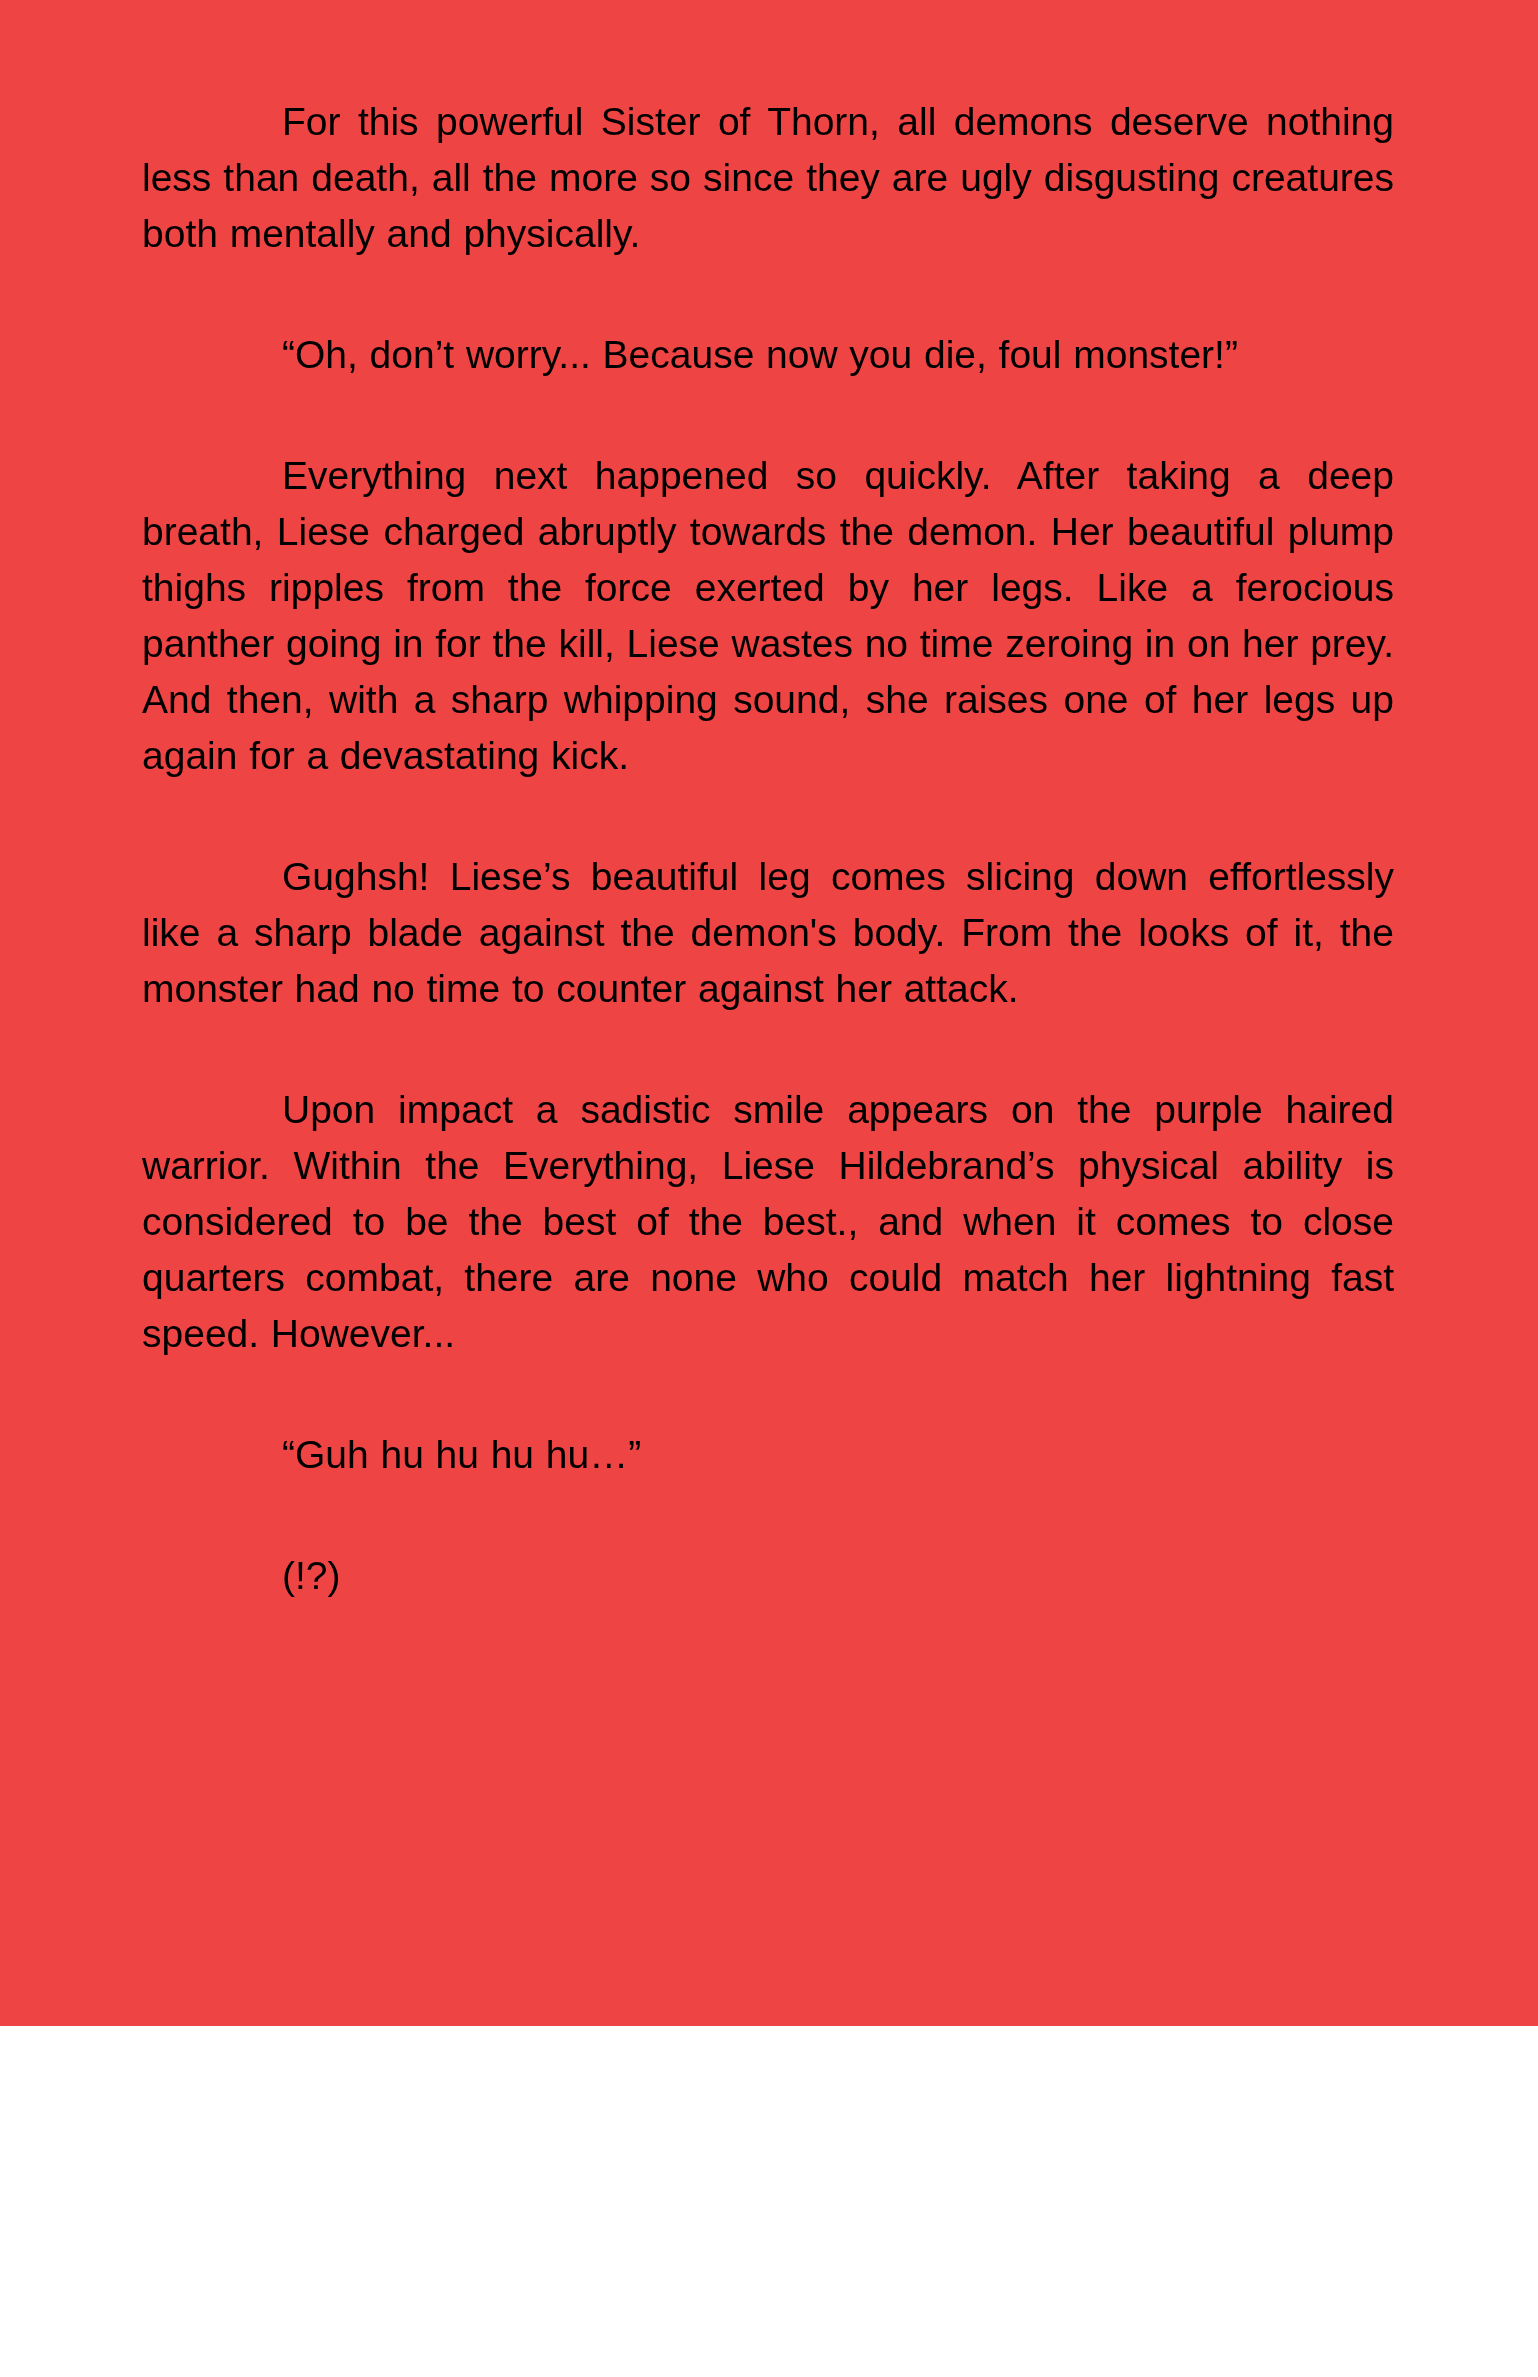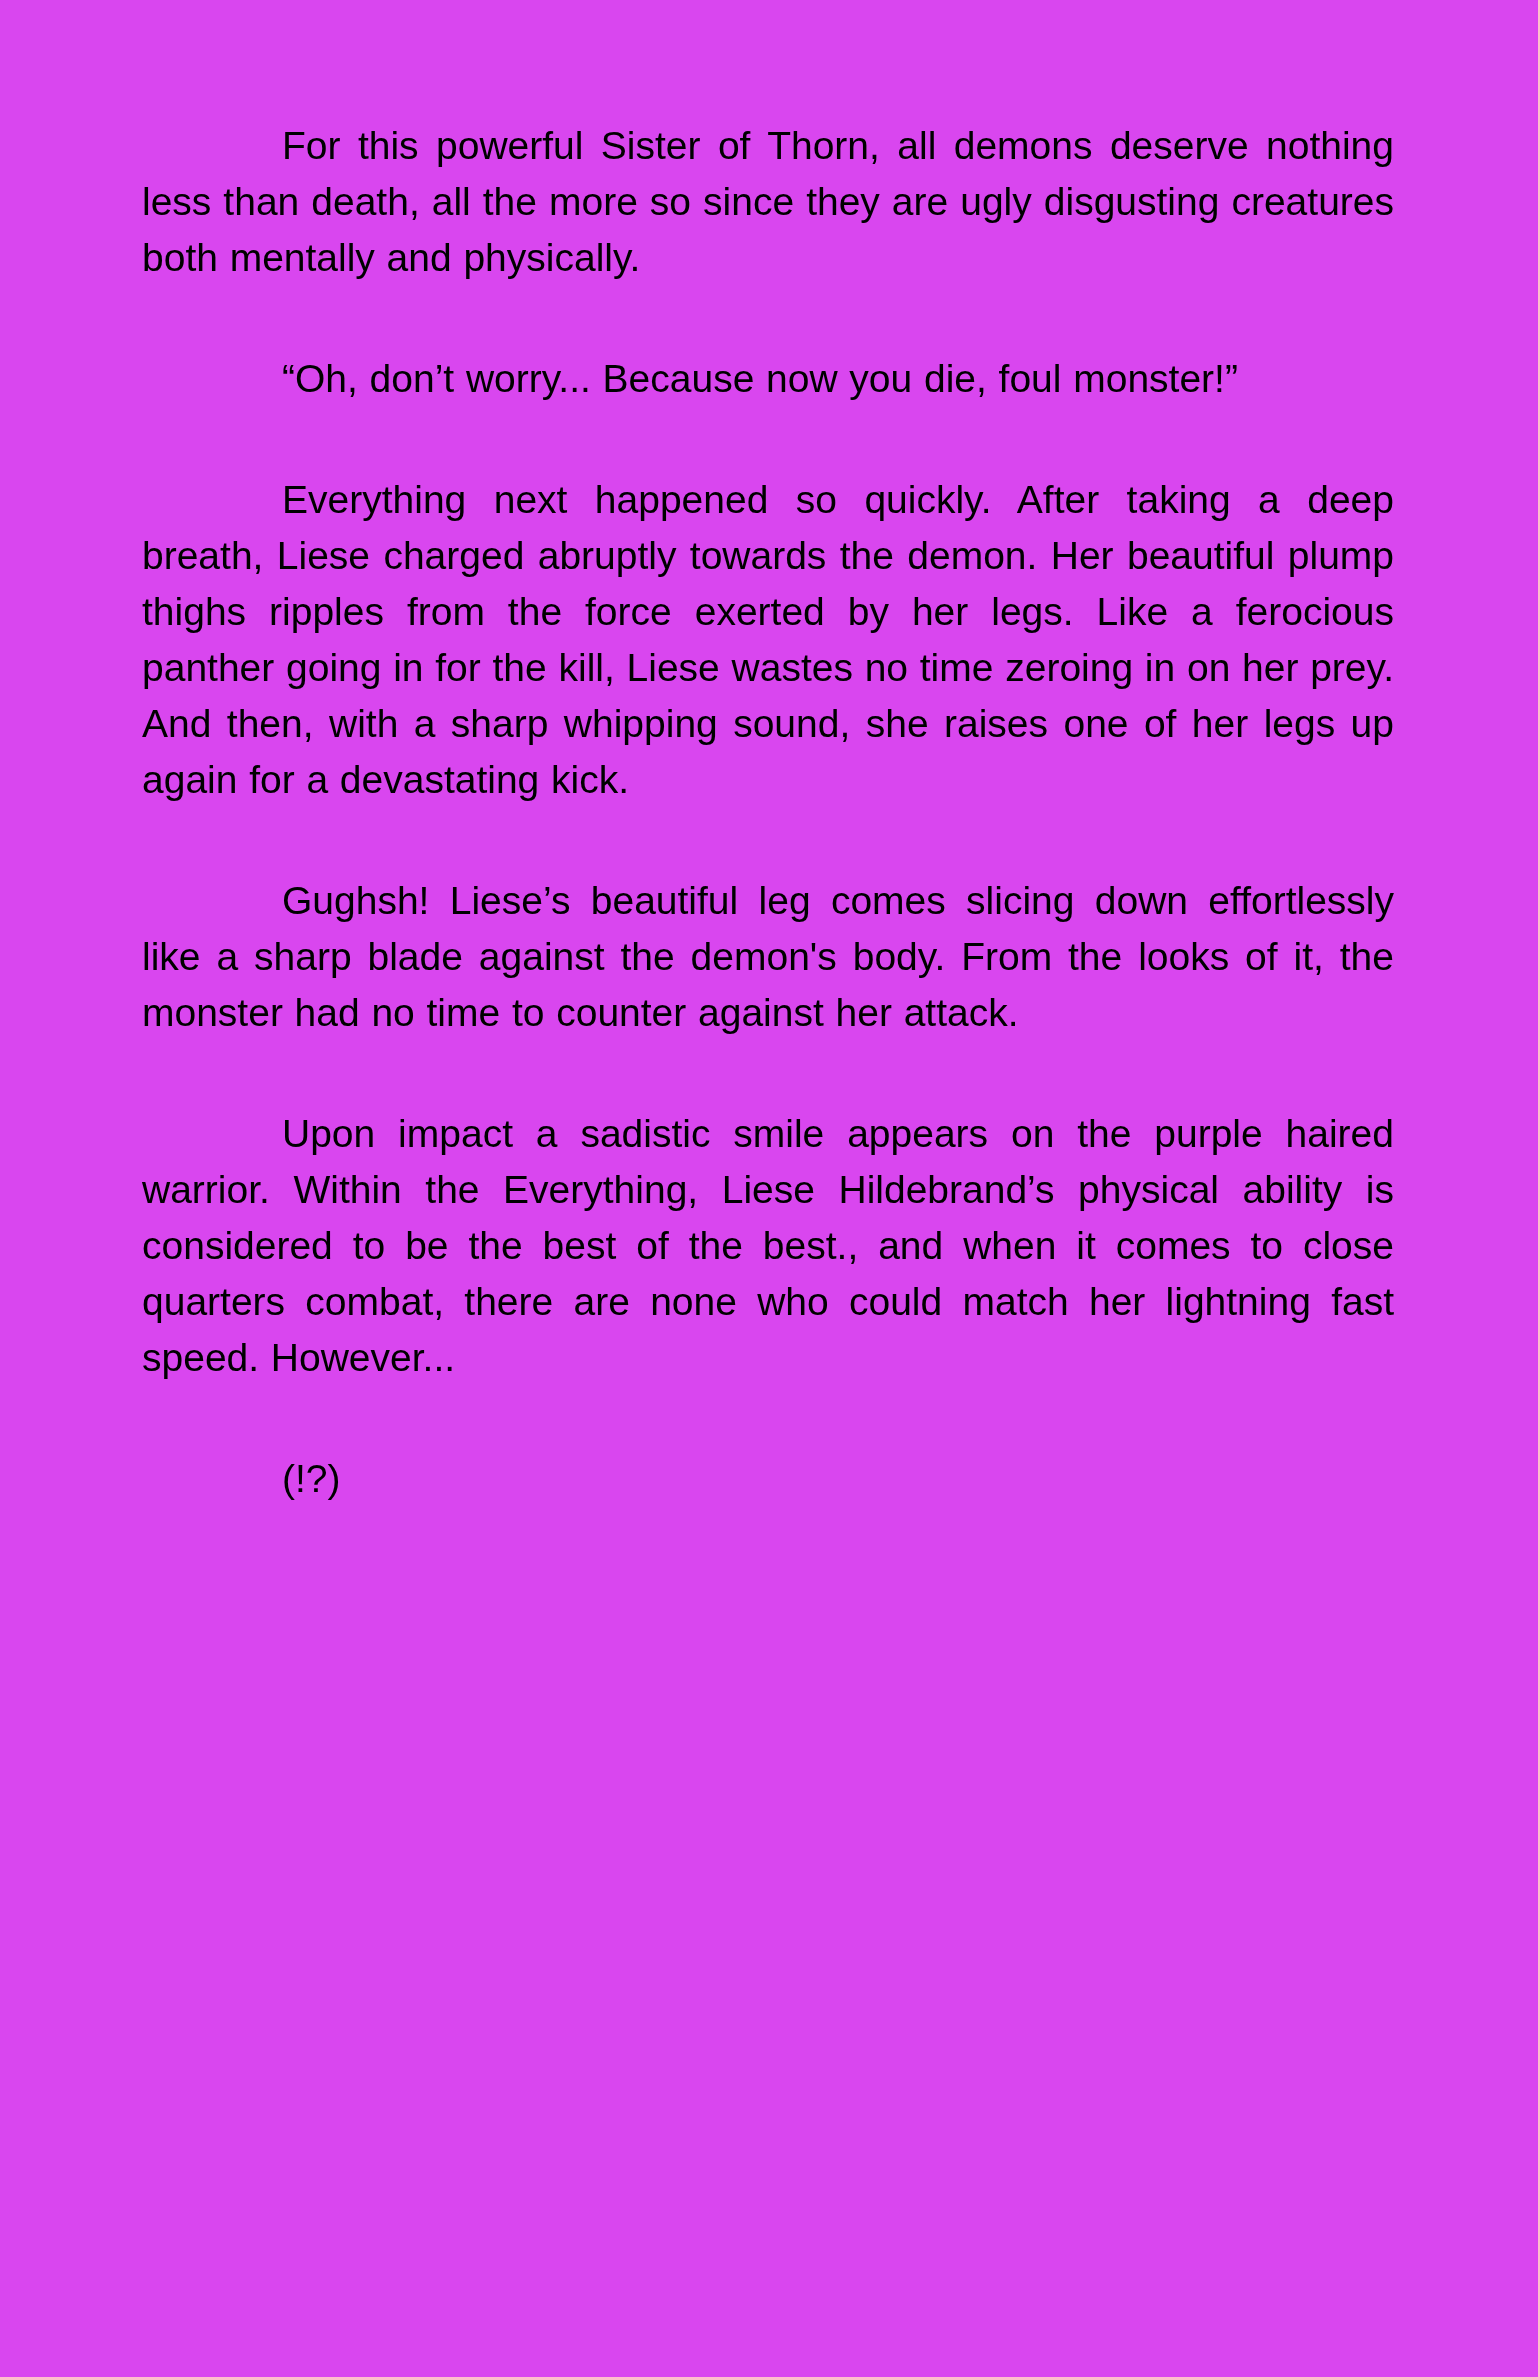--- a/index.html
+++ b/index.html
@@ -3,24 +3,24 @@
 <meta charset="utf-8">
 <style>
   html, body {
     margin: 0;
     padding: 0;
     background: #ffffff;
   }
   .page {
     position: relative;
     width: 1538px;
-    height: 2377px;
-    background: #d946ef;
+    height: 2026px;
+    background: #ef4444;
     box-sizing: border-box;
-    padding: 118px 144px 0 142px;
+    padding: 94px 144px 0 142px;
     overflow: hidden;
   }
   .page p {
     margin: 0 0 65px 0;
     font-family: "Liberation Sans", "DejaVu Sans", sans-serif;
     font-size: 39px;
     line-height: 56px;
     color: #000000;
     text-align: justify;
     text-indent: 140px;
@@ -33,15 +33,16 @@
 </style>
 </head>
 <body>
 
 <div class="page">
   <p>For this powerful Sister of Thorn, all demons deserve nothing less than death, all the more so since they are ugly disgusting creatures both mentally and physically.</p>
   <p class="single">“Oh, don’t worry... Because now you die, foul monster!”</p>
   <p>Everything next happened so quickly. After taking a deep breath, Liese charged abruptly towards the demon. Her beautiful plump thighs ripples from the force exerted by her legs. Like a ferocious panther going in for the kill, Liese wastes no time zeroing in on her prey. And then, with a sharp whipping sound, she raises one of her legs up again for a devastating kick.</p>
   <p>Gughsh! Liese’s beautiful leg comes slicing down effortlessly like a sharp blade against the demon's body. From the looks of it, the monster had no time to counter against her attack.</p>
   <p>Upon impact a sadistic smile appears on the purple haired warrior. Within the Everything, Liese Hildebrand’s physical ability is considered to be the best of the best., and when it comes to close quarters combat, there are none who could match her lightning fast speed. However...</p>
+  <p class="single">“Guh hu hu hu hu…”</p>
   <p class="single">(!?)</p>
 </div>
 
 
 </body></html>

